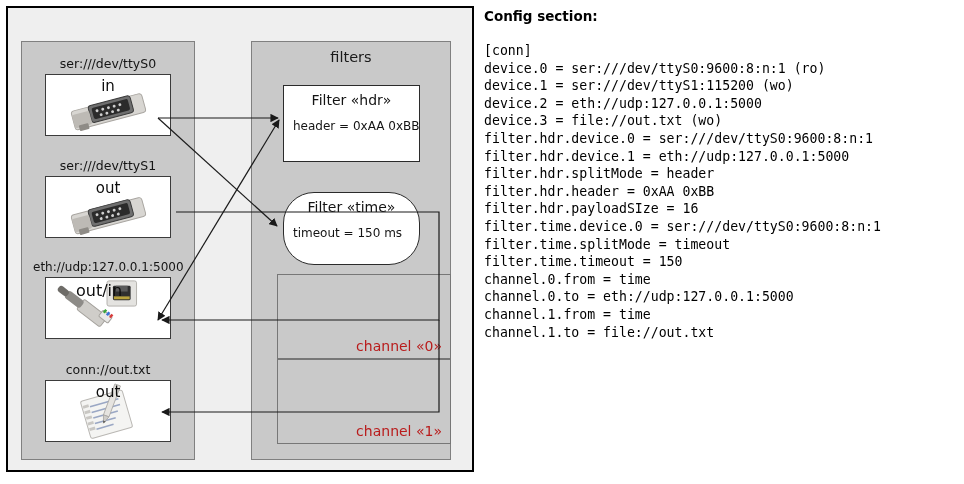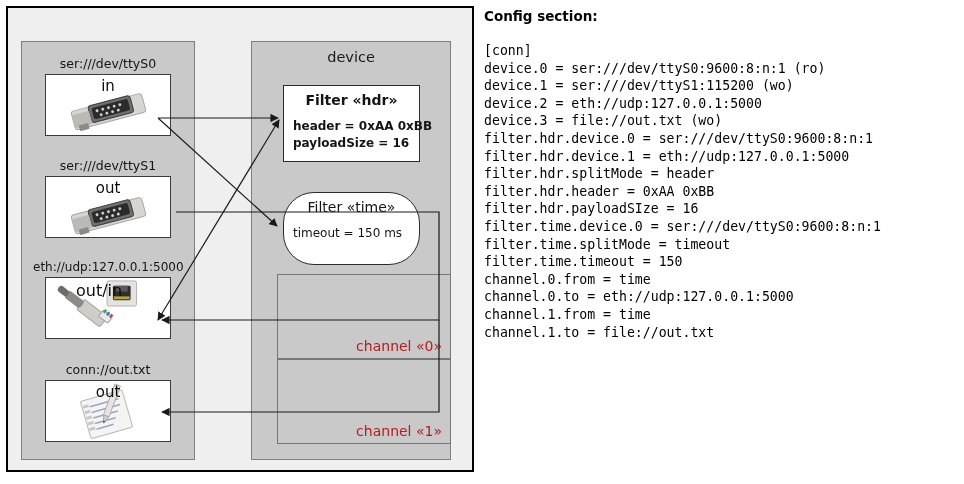--- a/index.html
+++ b/index.html
@@ -100,21 +100,21 @@
   }
   .icon-art svg { display: block; width: 100%; height: 100%; }
 
   
   .filter-card {
     position: absolute;
     background: #ffffff;
     border: 1.5px solid #2b2b2b;
     box-sizing: border-box;
   }
-  #filter-hdr  { left: 31px; top: 43px;  width: 137px; height: 77px; font-weight: bold; }
+  #filter-hdr  { left: 31px; top: 43px;  width: 137px; height: 77px; }
   #filter-time { left: 31px; top: 150px; width: 137px; height: 73px; border-radius: 31px; }
   .filter-title {
     text-align: center;
     font-size: 14px;
     color: #141414;
     margin-top: 6px;
   }
   .filter-props {
     margin-top: 10px;
     padding-left: 9px;
@@ -300,27 +300,26 @@
                 <polygon points="63.4,45.6 66.6,45.6 65,48" fill="#5c5a57"></polygon>
               </g>
             </g>
           </svg>
         </span>
       </div>
     </div>
   </div>
 
   <div class="group-box" id="filters-group">
-    <div id="filters-label">device</div>
+    <div id="filters-label">filters</div>
 
     <div class="filter-card" id="filter-hdr">
       <div class="filter-title">Filter «hdr»</div>
       <div class="filter-props">
         <div>header = 0xAA 0xBB</div>
-        <div>payloadSize = 16</div>
       </div>
     </div>
 
     <div class="filter-card" id="filter-time">
       <div class="filter-title">Filter «time»</div>
       <div class="filter-props">
         <div>timeout = 150 ms</div>
       </div>
     </div>
 

